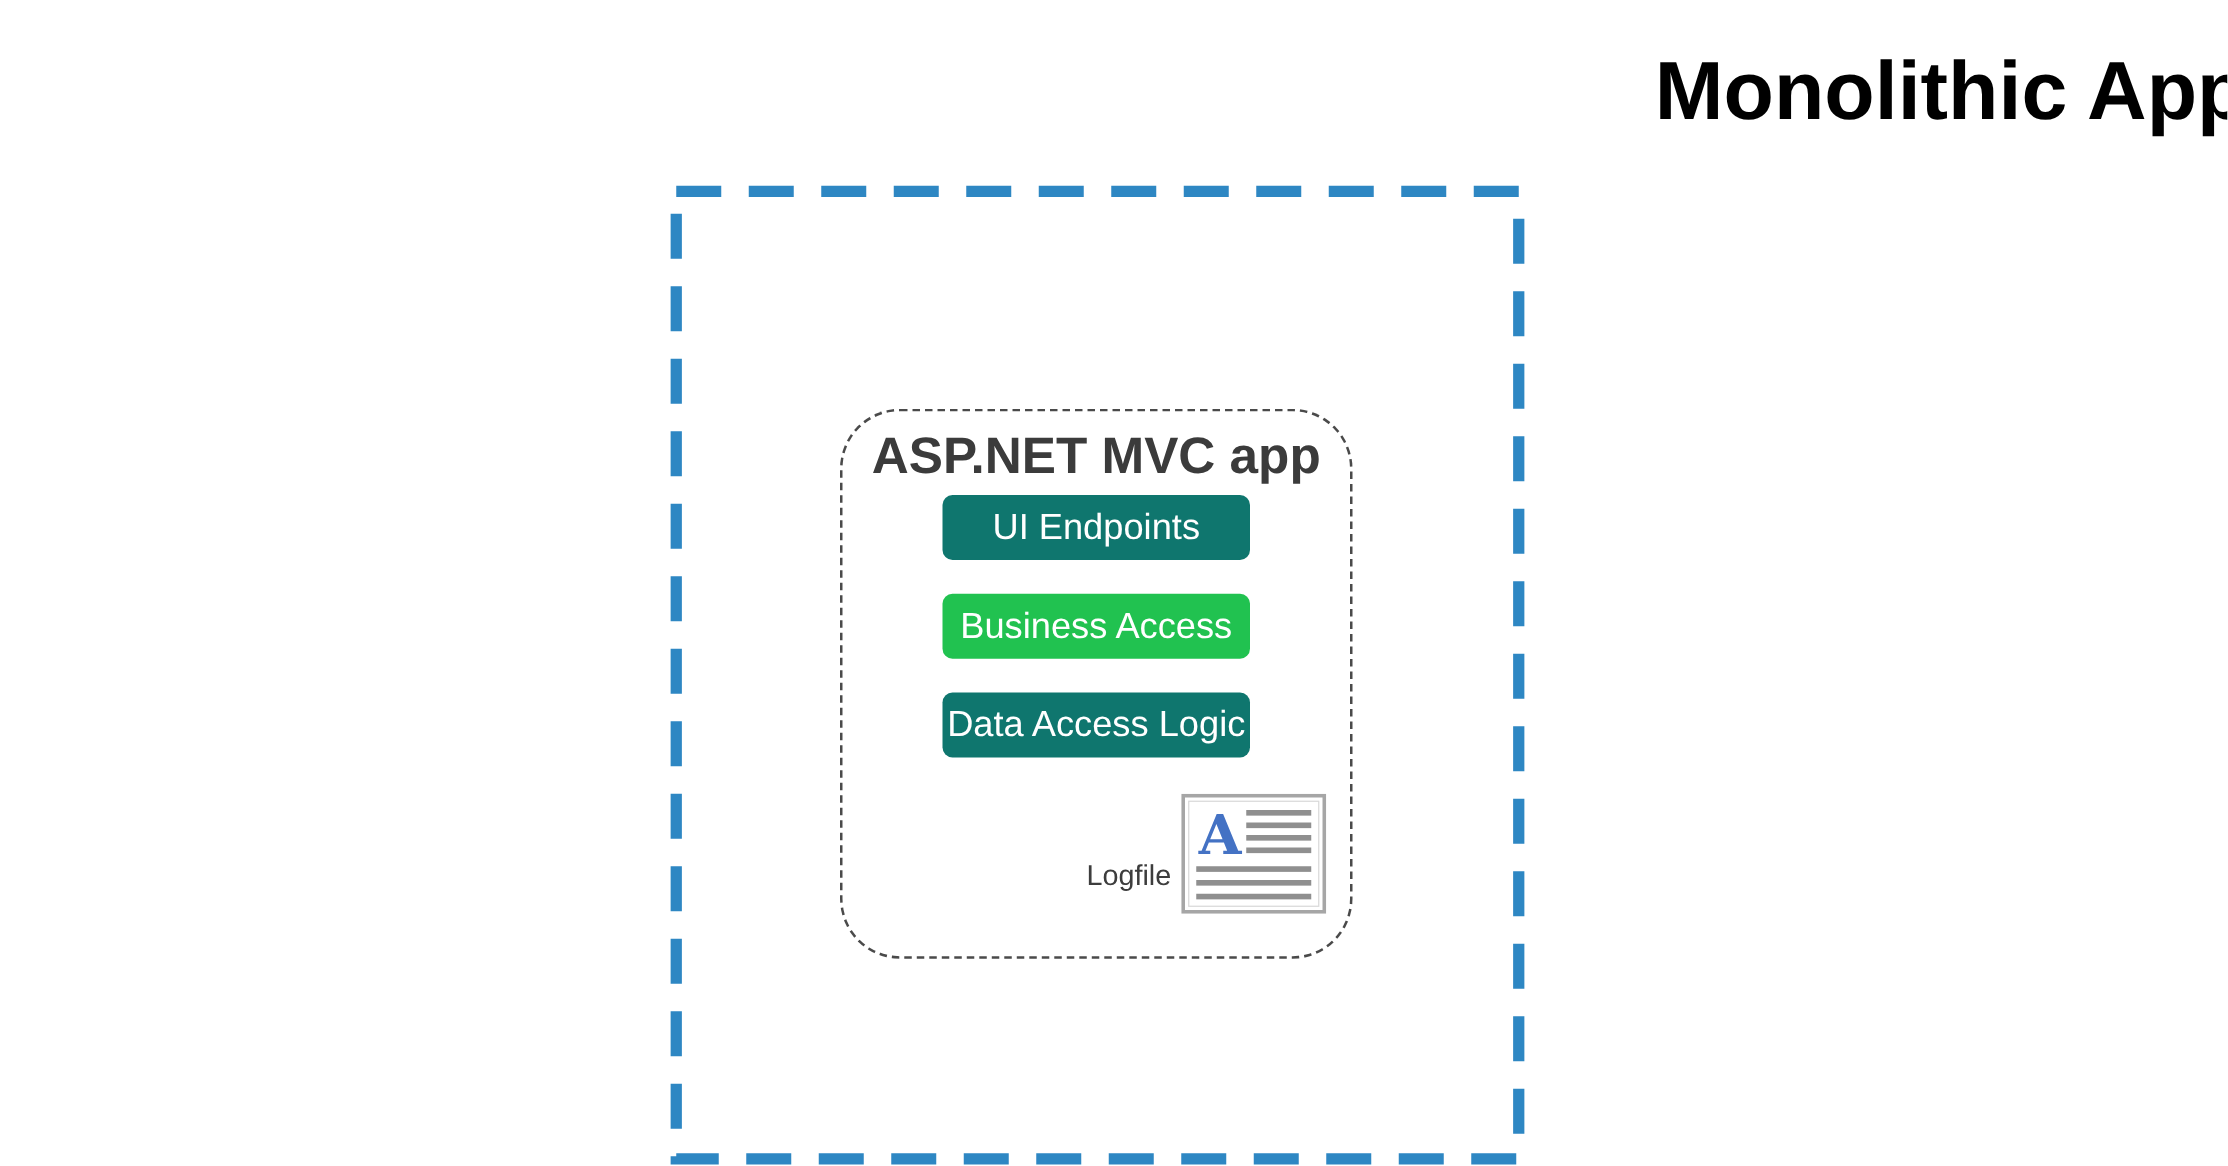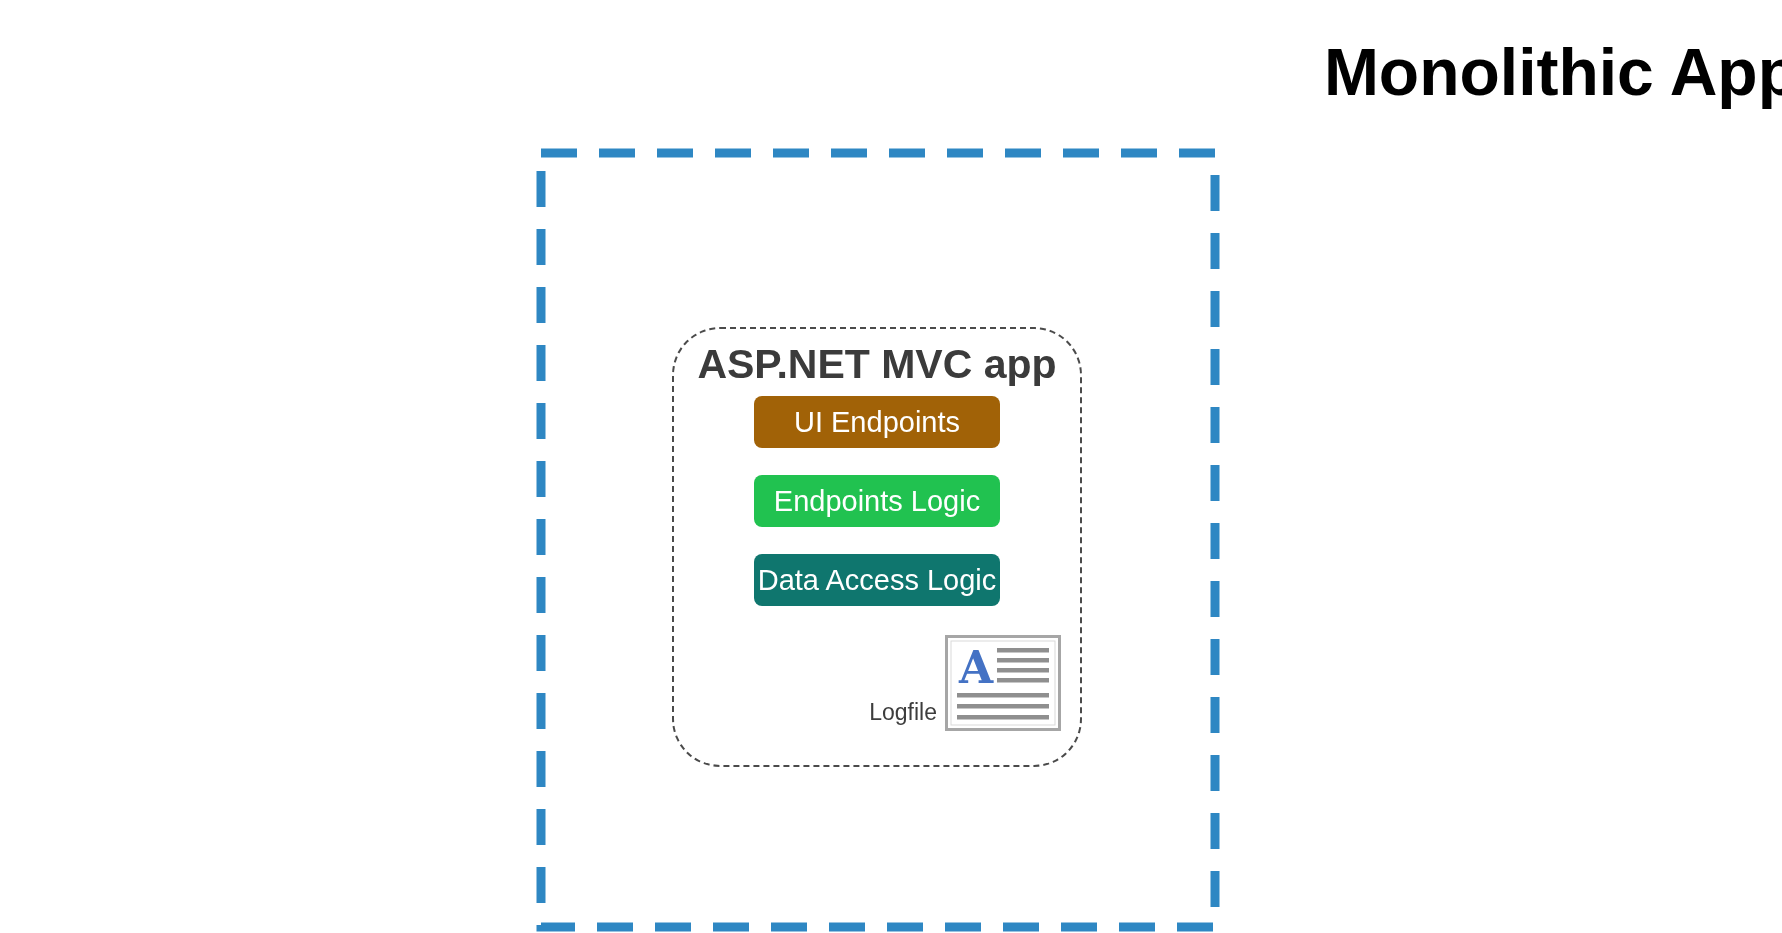--- a/index.html
+++ b/index.html
@@ -76,21 +76,21 @@
     font-weight: 400;
     white-space: nowrap;
   }
   .layer-0 { top: 67px; }
   .layer-1 { top: 146px; }
   .layer-2 { top: 225px; }
 
   .logfile-label {
     position: absolute;
     left: 150px;
-    top: 370px;
+    top: 358px;
     width: 113px;
     text-align: right;
     font-size: 23px;
     color: #3d3d3d;
   }
 
   .logfile-icon {
     position: absolute;
     left: 271px;
     top: 306px;
@@ -113,23 +113,23 @@
   <h1 class="title">Monolithic App</h1>
 
   <svg class="outer-box" viewBox="0 0 684 784" xmlns="http://www.w3.org/2000/svg">
     <rect x="5" y="5" width="674" height="774" style="stroke: rgb(46, 135, 195);"></rect>
   </svg>
 
   <div class="app-box">
 
     <div class="app-title">ASP.NET MVC app</div>
 
-    <div class="layer layer-0" style="background-color: #a16207;">UI Endpoints</div>
+    <div class="layer layer-0" style="background-color: #0f766e;">UI Endpoints</div>
 
-    <div class="layer layer-1" style="background-color: rgb(33, 194, 80);">Endpoints Logic</div>
+    <div class="layer layer-1" style="background-color: rgb(33, 194, 80);">Business Access</div>
 
     <div class="layer layer-2" style="background-color: #0f766e;">Data Access Logic</div>
 
     <span class="logfile-label">Logfile</span>
 
     <span class="logfile-icon">
       <svg viewBox="0 0 116 96" xmlns="http://www.w3.org/2000/svg">
 
         <rect x="1.5" y="1.5" width="113" height="93" fill="#ffffff" stroke-width="3" style="stroke: rgb(166, 166, 166);"></rect>
         <rect x="6" y="6" width="104" height="84" fill="#ffffff" stroke="#d9d9d9" stroke-width="1"></rect>

